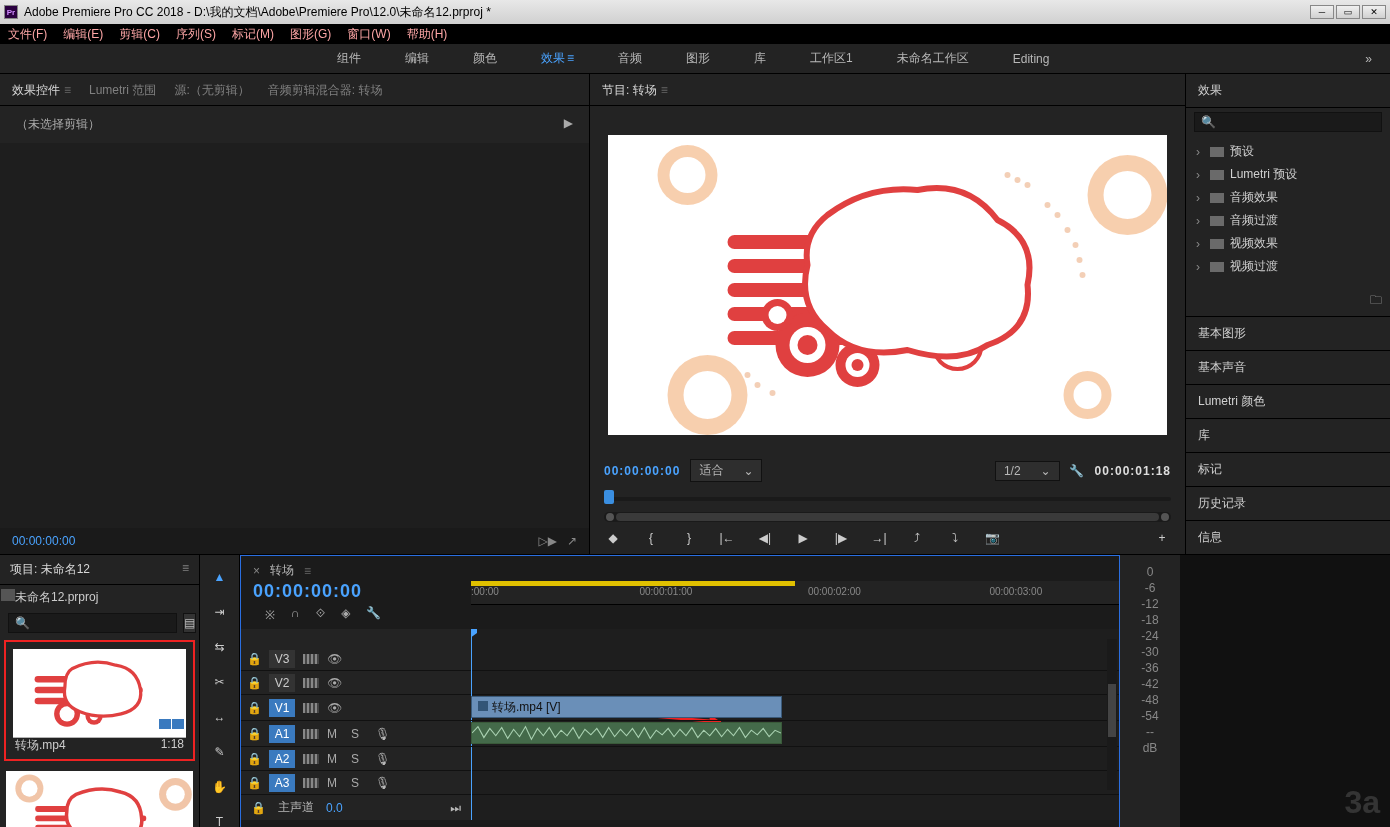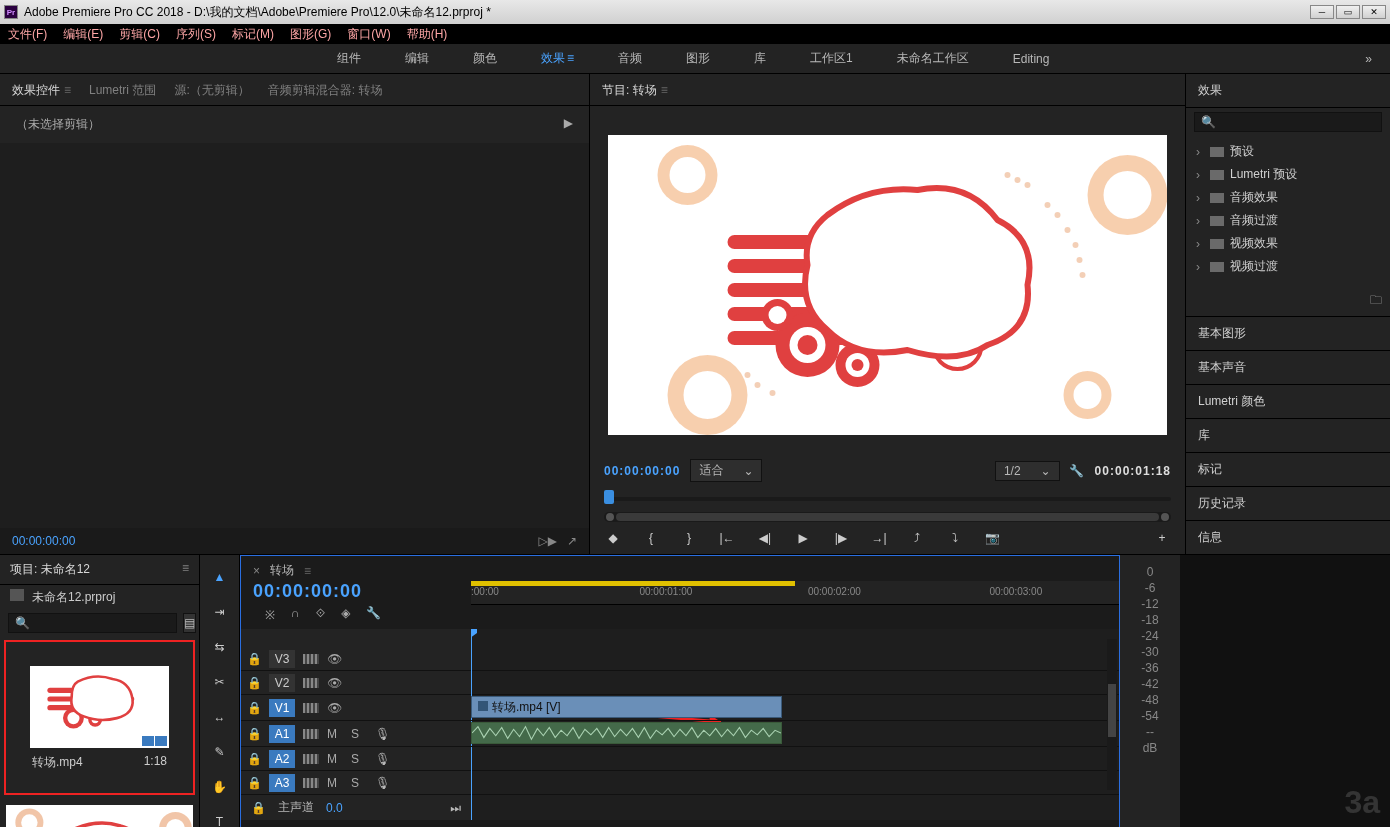--- a/index.html
+++ b/index.html
@@ -59,26 +59,26 @@
 .effect-tree { padding: 4px 8px; }
 .effect-item { display:flex; align-items:center; gap:6px; padding:3px 2px; color:#d0d0d0; }
 .effect-item .chev { color:#888; width:8px; }
 .effect-item .fold { width:14px;height:10px; background:#6a6a6a; }
 .right-col .newbin { margin-top:auto; text-align:right; padding: 4px 8px; }
 .side-panel { padding: 8px 12px; border-top: 1px solid #000; color:#d0d0d0; cursor:pointer; }
 
 .bottom { display:flex; height: 277px; border-top: 1px solid #000; }
 .project { width: 200px; background:#232323; border-right:1px solid #000; display:flex; flex-direction:column; }
 .project .panel-tabs { padding: 6px 10px; }
-.proj-file { padding: 4px 10px; display:flex; gap:8px; color:#ccc;text-align:center; }
+.proj-file { padding: 4px 1px; display:flex; gap:0; color:#ccc;text-align:center; }
 .proj-file .icon { width:14px;height:12px;background:#555; }
 .proj-search { margin: 3px 8px; display:flex; gap:6px; }
 .proj-search input { flex:1; background:#1a1a1a; border:1px solid #111; padding:2px 6px; color:#aaa; }
 .proj-search .listicon { width:22px; height:20px; background: #333; border:1px solid #111; display:flex;align-items:center;justify-content:center; }
-.asset { margin: 4px; border:2px solid #ee2222; padding:20px; }
+.asset { margin: 4px; border:2px solid #ee2222; padding:3px; }
 .asset .thumb { height: 82px; background:#fff; margin:4px; position:relative; }
 .asset .footer { display:flex; justify-content:space-between; padding: 2px 6px; color:#ccc; }
 .asset2 .thumb2 { height:80px; background:#fff; margin:6px 6px 0; }
 
 .tools { width: 40px; background:#232323; border-right:1px solid #000; padding-top: 12px; display:flex; flex-direction:column; align-items:center; gap:16px; }
 .tools .tool { width:20px;height:20px; color:#ccc; display:flex;align-items:center;justify-content:center; }
 .tools .tool.active { color:#4aa3ff; }
 
 .timeline { flex:1; background:#1b1b1b; border: 1px solid #2a6ee0; display:flex; flex-direction:column; }
 .tl-header { display:flex; align-items:center; padding:6px 12px 2px; gap:10px; }

